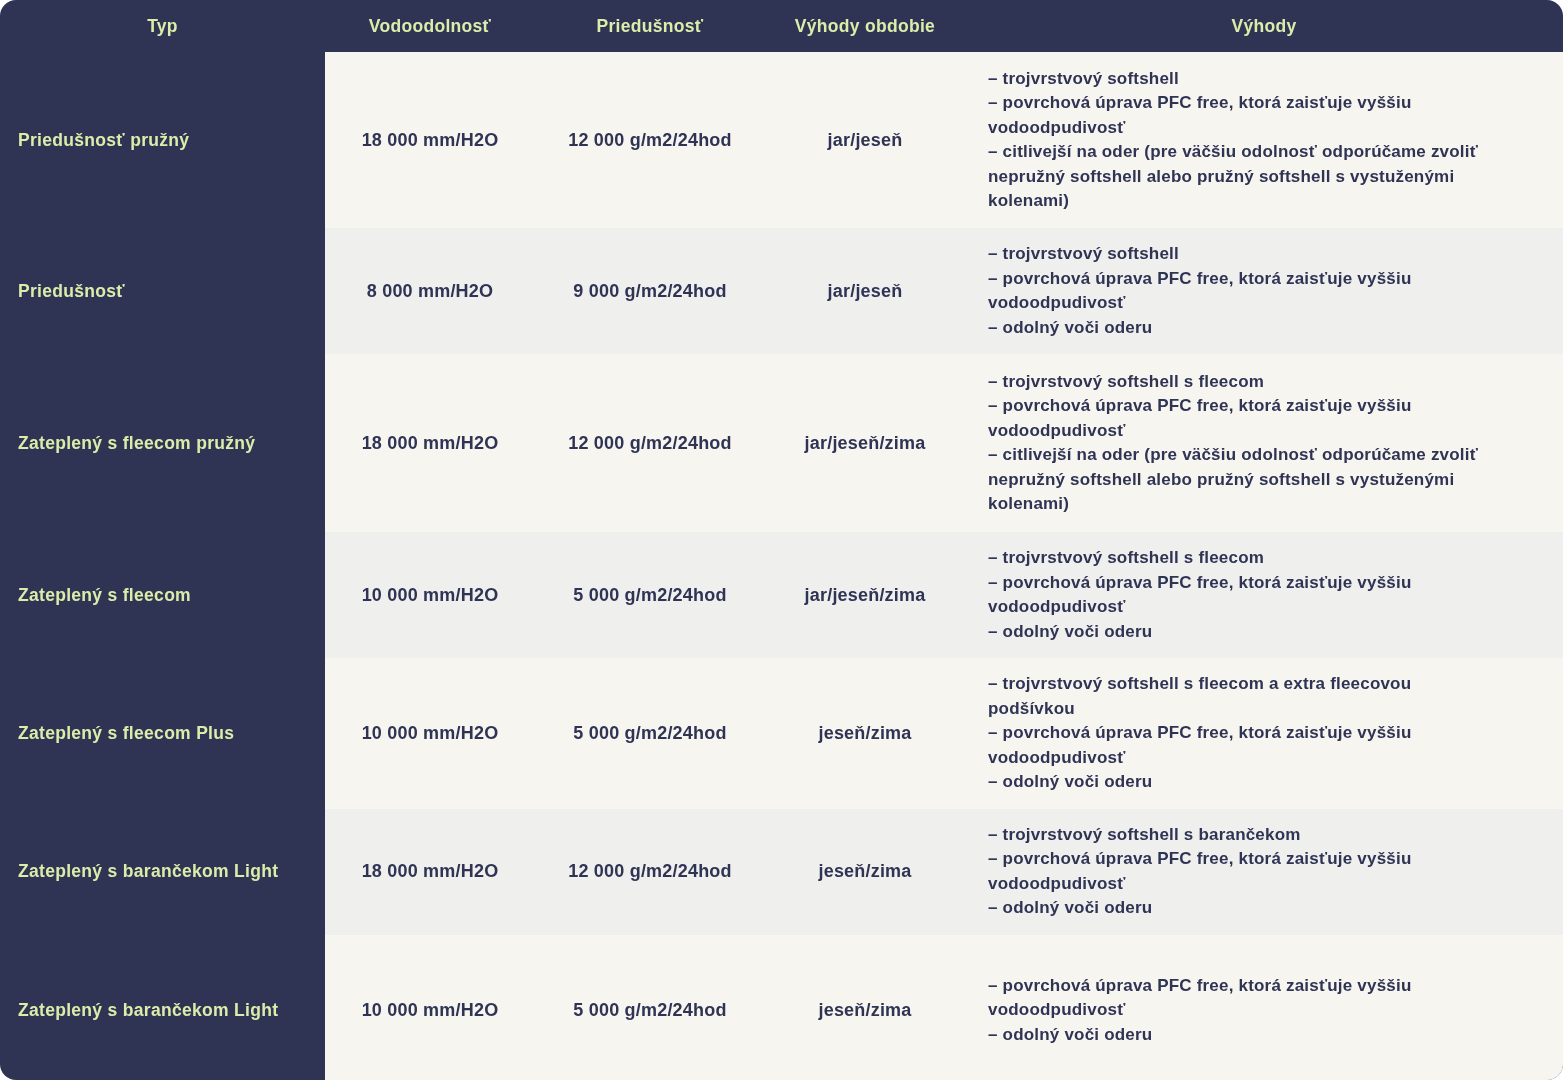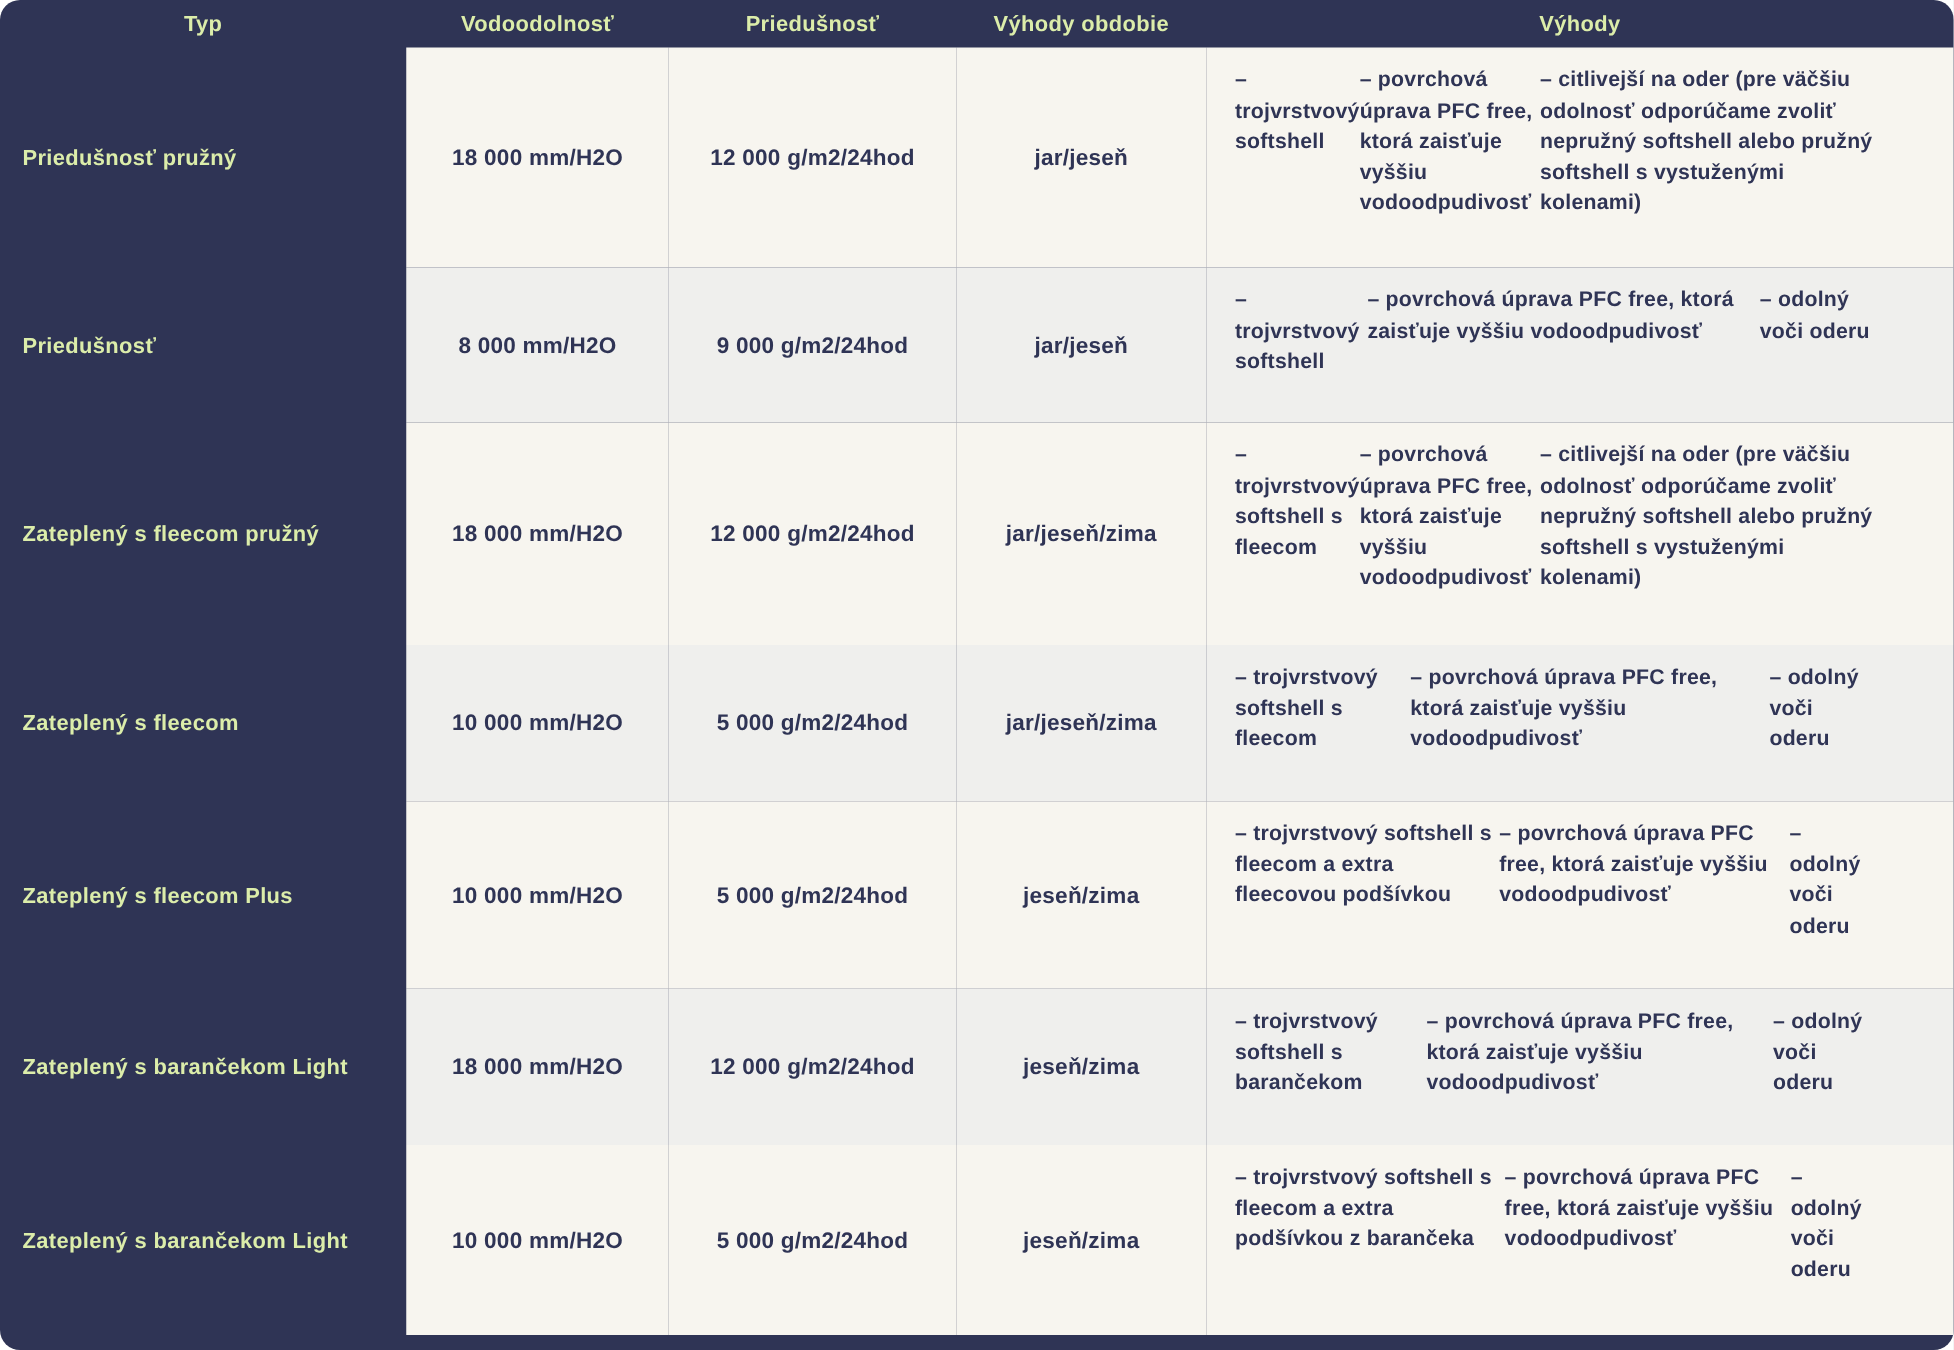--- a/index.html
+++ b/index.html
@@ -19,21 +19,21 @@
     width:1563px;height:1080px;
     background:var(--navy);
     border-radius:16px;
     overflow:hidden;
   }
   .grid{
     display:grid;
     grid-template-columns:325px 210px 230px 200px 1fr;
   }
   .thead{
-    height:38px;
+    height:52px;
     align-items:center;
   }
   .hcell{
     color:var(--green);
     font-size:17.5px;
     font-weight:700;
     letter-spacing:.3px;
     text-align:center;
   }
   .trow .cell{
@@ -53,21 +53,21 @@
   }
   .cell.val{
     justify-content:center;
     color:var(--navy);
     font-size:18px;
     font-weight:700;
     letter-spacing:.2px;
     text-align:left;
   }
   .cell.vyh{
-    flex-direction:row;
+    flex-direction:column;
     justify-content:center;
     align-items:flex-start;
     padding:14px 64px 14px 23px;
     color:var(--navy);
     font-size:17px;
     font-weight:700;
     letter-spacing:.2px;
     line-height:24.5px;
   }
   
@@ -212,19 +212,18 @@
         <div class="cell val bg-light">
           <div>10 000 mm/H2O</div>
         </div>
         <div class="cell val bg-light">
           <div>5 000 g/m2/24hod</div>
         </div>
         <div class="cell val bg-light">
           <div>jeseň/zima</div>
         </div>
         <div class="cell vyh bg-light">
-          <div>– trojvrstvový softshell s fleecom a extra podšívkou z barančeka</div>
           <div>– povrchová úprava PFC free, ktorá zaisťuje vyššiu vodoodpudivosť</div>
           <div>– odolný voči oderu</div>
         </div>
       </div>
     </div>
 </div>
 
 </body></html>

